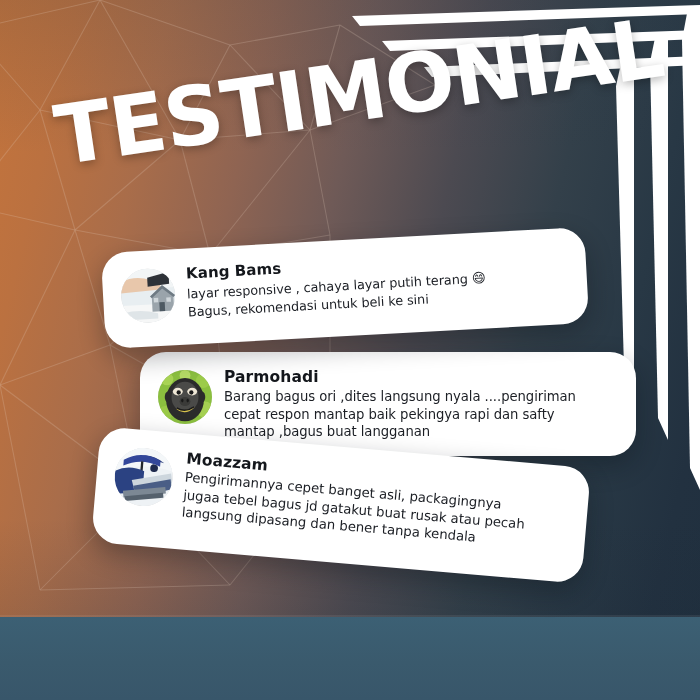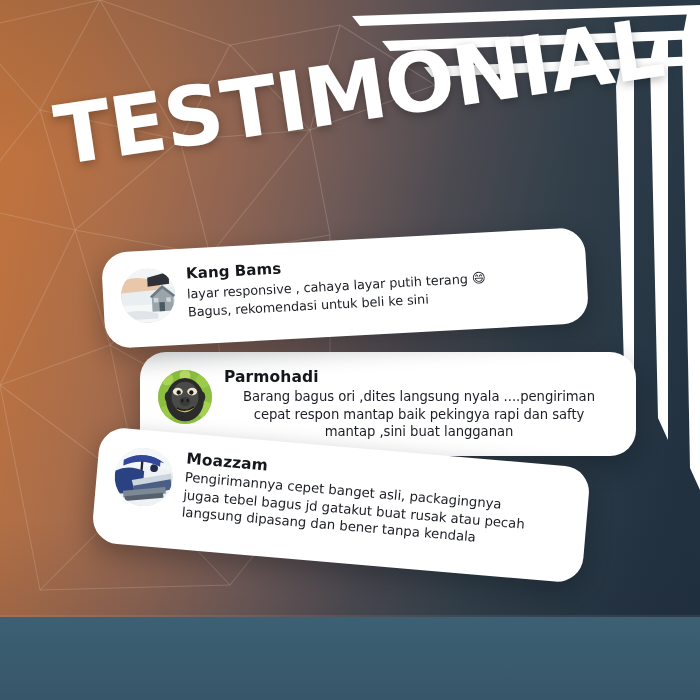--- a/index.html
+++ b/index.html
@@ -111,21 +111,21 @@
   .cust-text {
     font-family:"DejaVu Sans", sans-serif;
     font-size:13.1px;
     color:#1b1e24;
     line-height:1.34;
     letter-spacing:-.05px;
   }
   .card-1 .cust-name { font-size:15px; }
   .card-1 .cust-text { font-size:12.8px; line-height:1.42; }
   .card-2 .cust-name { font-size:15.5px; }
-  .card-2 .cust-text { font-size:13.2px; line-height:1.30;text-align:center; }
+  .card-2 .cust-text { font-size:13.2px; line-height:1.30; }
   .card-3 .cust-name { font-size:15.5px; margin-bottom:1px; }
   .card-3 .cust-text { font-size:13.3px; line-height:1.30; }
 
   .emoji { font-size:13.5px; }
   .text-row { display:inline; }
 </style>
 </head>
 <body>
 
 <div id="poster">
@@ -240,21 +240,21 @@
         <path d="M21 42 Q30 48 40 41" stroke="#1c1c1c" stroke-width="1.6" fill="none"></path>
         <ellipse cx="11" cy="30" rx="3.5" ry="6" fill="#2b2b2b"></ellipse>
         <ellipse cx="49" cy="30" rx="3.5" ry="6" fill="#2b2b2b"></ellipse>
       </svg>
     </div>
     <div class="card-body">
       <div class="cust-name">Parmohadi</div>
       <div class="cust-text">
         <span class="text-row">Barang bagus ori ,dites langsung nyala ....pengiriman</span><br>
         <span class="text-row">cepat respon mantap baik pekingya rapi dan safty</span><br>
-        <span class="text-row">mantap ,sini buat langganan</span>
+        <span class="text-row">mantap ,bagus buat langganan</span>
       </div>
     </div>
   </div>
 
   <div class="card card-3">
     <div class="avatar">
       <svg viewBox="0 0 60 60">
         <rect x="0" y="0" width="60" height="60" fill="#eef2f5"></rect>
         <path d="M0 0 L60 0 L60 22 Q30 14 0 26 Z" fill="#f4f7f9"></path>
         <path d="M12 16 Q30 0 50 14 Q34 10 12 16 Z" fill="#2a3d7a"></path>

